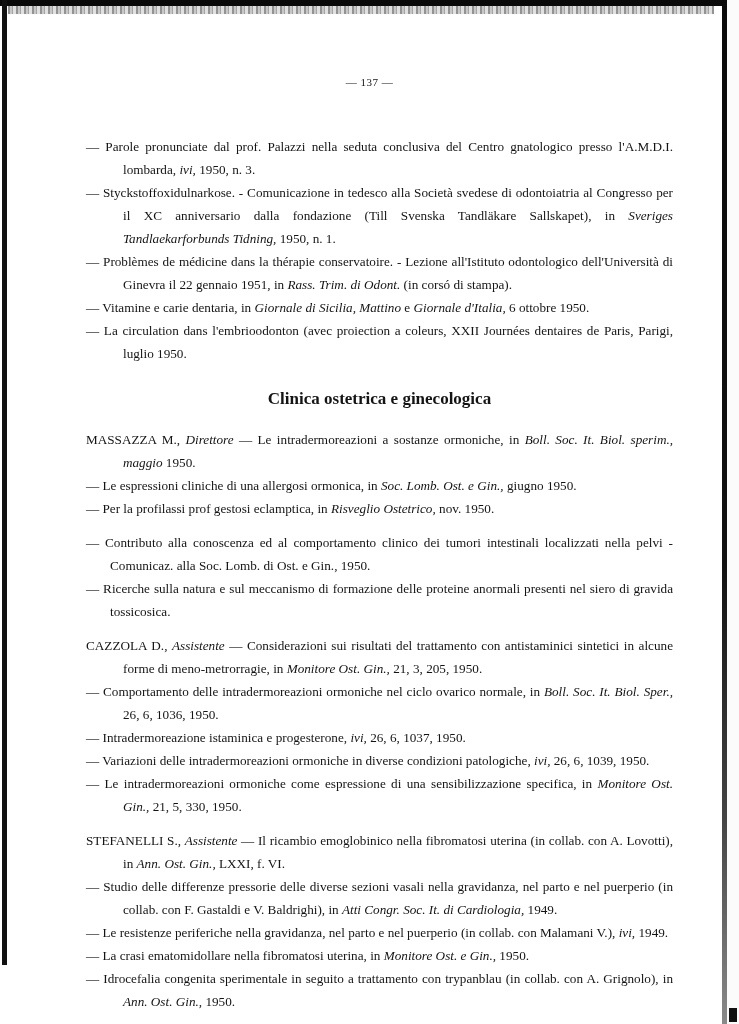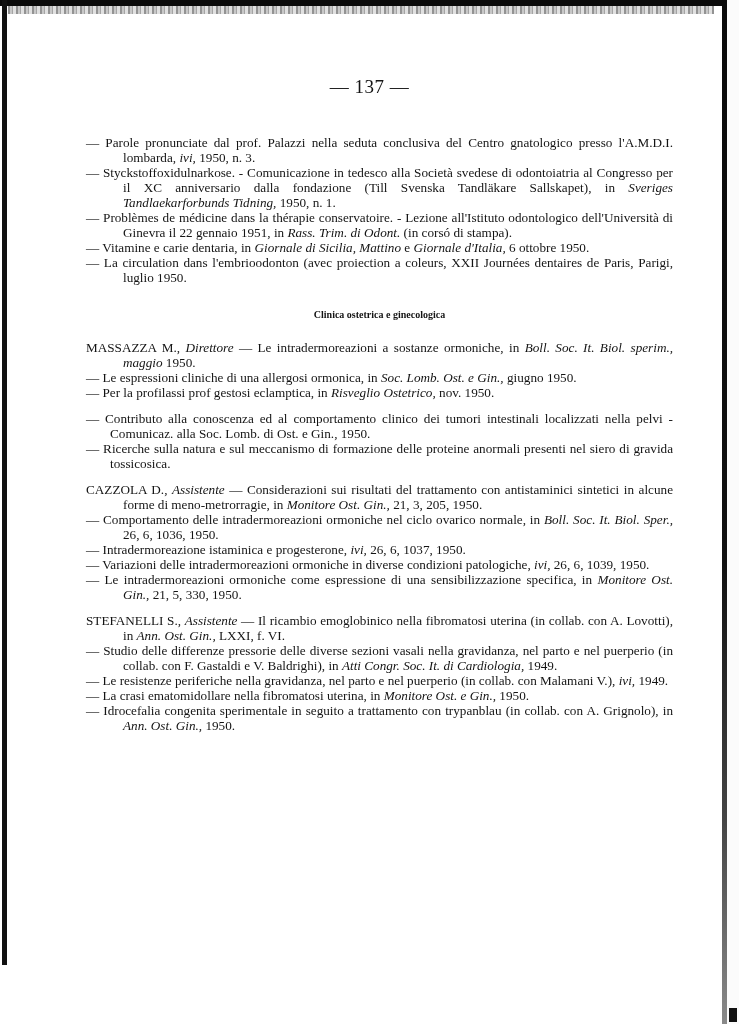--- a/index.html
+++ b/index.html
@@ -24,34 +24,34 @@
       background: linear-gradient(180deg, #0a0a0a 0%, #111 55%, #444 80%, #8a8a8a 100%);
     }
     .scan-right-strip {
       position: absolute; left: 727px; top: 0; width: 12px; height: 1024px; background: #fbfbfb;
     }
     .scan-corner {
       position: absolute; left: 729px; top: 1008px; width: 8px; height: 14px; background: #111;
     }
     .page-number {
       position: absolute; top: 76px; left: 0; width: 739px; text-align: center;
-      font-size: 19px; letter-spacing: 0.5px;
+      font-size: 11px; letter-spacing: 0.5px;
     }
     .content {
       position: absolute; left: 86px; top: 135px; width: 587px;
-      font-size: 13.2px; line-height: 15px;
+      font-size: 13.2px; line-height: 23px;
     }
     .entry {
       padding-left: 37px; text-indent: -37px; text-align: justify; margin: 0;
     }
     .entry.hang-sm { padding-left: 24px; text-indent: -24px; }
     .entry .it { font-style: italic; }
     .group { margin-top: 11px; }
     .section-title {
-      text-align: center; font-weight: bold; font-size: 10px; margin: 22px 0 18px 0;
+      text-align: center; font-weight: bold; font-size: 17px; margin: 22px 0 18px 0;
     }
   </style>
 </head>
 <body>
 
 <div class="scan-top"></div>
 <div class="scan-top-fade"></div>
 <div class="scan-left"></div>
 <div class="scan-right"></div>
 <div class="scan-right-strip"></div>

